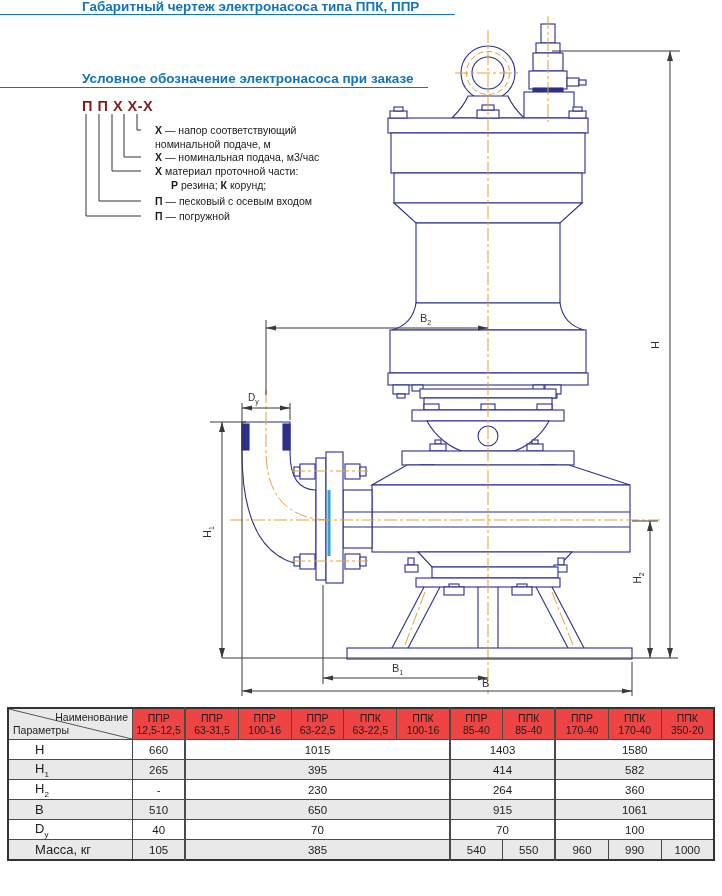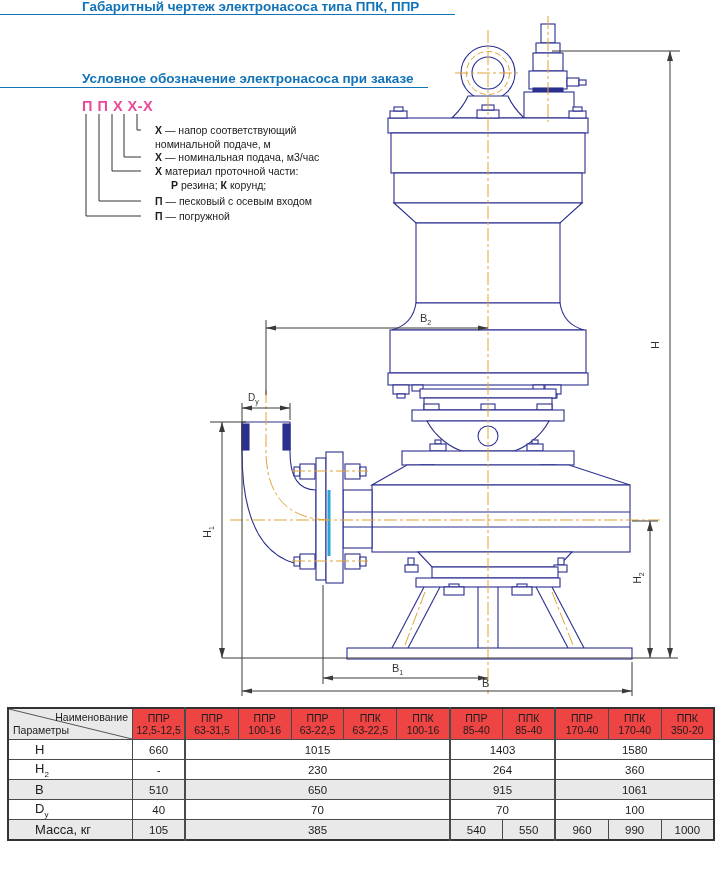--- a/index.html
+++ b/index.html
@@ -1,20 +1,20 @@
 <!DOCTYPE html>
 <html><head>
 <meta charset="utf-8">
 <style>
   html,body{margin:0;padding:0;}
   body{width:722px;height:896px;position:relative;background:#fff;overflow:hidden;
        font-family:"Liberation Sans",sans-serif;color:#222;}
   .title{position:absolute;color:#1173b8;font-size:13.5px;font-weight:600;white-space:nowrap;line-height:14px;}
   .rule{position:absolute;height:0;border-top:1.5px solid #1173b8;left:0;}
-  .code{position:absolute;left:82px;top:99px;font-size:14.5px;font-weight:bold;color:#ec4899;
+  .code{position:absolute;left:82px;top:99px;font-size:14.5px;font-weight:bold;color:#7f1d1d;
         letter-spacing:.5px;white-space:nowrap;line-height:15px;}
   .legend-line{position:absolute;left:155px;font-size:10.5px;color:#1a1a1a;white-space:nowrap;line-height:12px;}
   .legend-line b{font-weight:bold;}
   svg.draw{position:absolute;left:0;top:0;}
 
   table.dims{position:absolute;left:7px;top:707px;width:708px;border-collapse:collapse;
              table-layout:fixed;font-size:11.5px;color:#1c1c1c;border:2px solid #333;}
   .dims th,.dims td{border:1px solid #4a4a4a;padding:0;text-align:center;height:19px;font-weight:normal;}
   .dims thead th{background:#ef4444;font-size:10.5px;line-height:12px;height:30px;}
   .dims th.diag{width:123px;position:relative;background:#e9e9e9;}
@@ -294,20 +294,27 @@
       </tr>
   </thead>
   <tbody>
       <tr>
         <td class="param">H</td>
         <td>660</td>
         <td colspan="5" class="gsep">1015</td>
         <td colspan="2" class="gsep">1403</td>
         <td colspan="3" class="gsep">1580</td>
       </tr>
+      <tr class="shaded">
+        <td class="param">H<sub>1</sub></td>
+        <td>265</td>
+        <td colspan="5" class="gsep">395</td>
+        <td colspan="2" class="gsep">414</td>
+        <td colspan="3" class="gsep">582</td>
+      </tr>
       <tr>
         <td class="param">H<sub>2</sub></td>
         <td>-</td>
         <td colspan="5" class="gsep">230</td>
         <td colspan="2" class="gsep">264</td>
         <td colspan="3" class="gsep">360</td>
       </tr>
       <tr class="shaded">
         <td class="param">B</td>
         <td>510</td>

